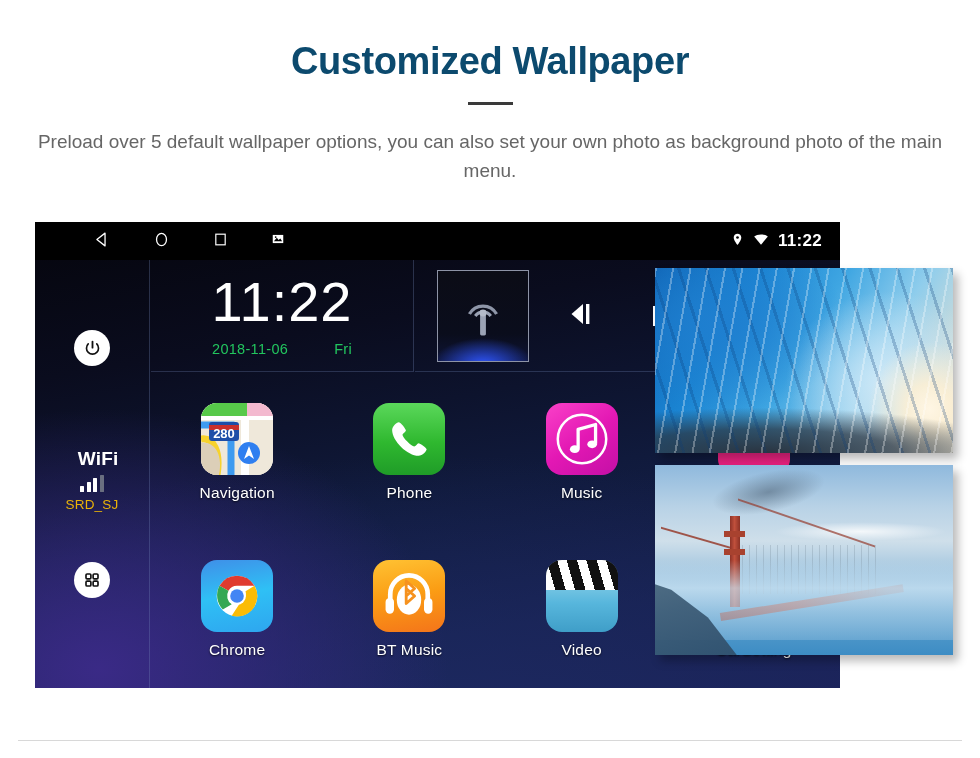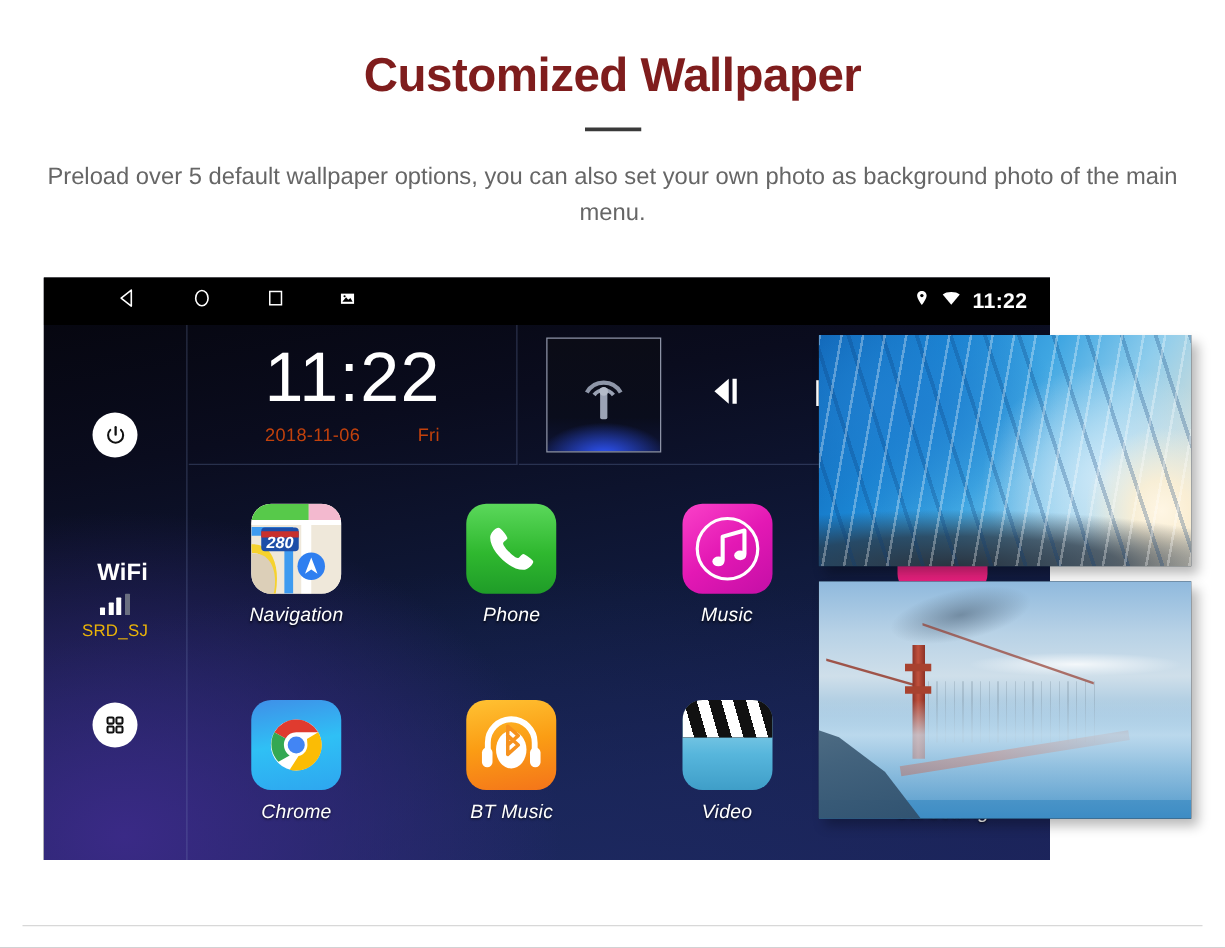--- a/index.html
+++ b/index.html
@@ -7,21 +7,21 @@
     width: 980px; height: 758px;
     background: #ffffff;
     font-family: "Liberation Sans", sans-serif;
     overflow: hidden;
   }
   .page { position: relative; width: 980px; height: 758px; background:#fff; }
 
   
   .hdr { position:absolute; left:0; top:0; width:980px; }
   .hdr-title {
-    text-align:center; font-size:38px; font-weight:bold; color:#7f1d1d;
+    text-align:center; font-size:38px; font-weight:bold; color:#0c4a6e;
     letter-spacing:-0.4px; line-height:1; padding-top:42px;
     font-family:"Liberation Sans", sans-serif;
   }
   .hdr-rule { width:45px; height:3px; background:#3a3a3a; margin:22px auto 0; }
   .hdr-sub {
     width:920px; margin:22px auto 0; text-align:center;
     font-size:19px; color:#666; line-height:1.55; font-weight:400;
   }
 
   
@@ -68,21 +68,21 @@
 
   
   .clockwrap {
     position:absolute; left:116px; top:38px; width:263px; height:112px;
     border-right:1px solid rgba(120,140,190,.30);
     border-bottom:1px solid rgba(120,140,190,.28);
     display:flex; flex-direction:column; align-items:center; justify-content:center;
   }
   .clock-time { color:#fff; font-size:56px; font-weight:300; line-height:1; letter-spacing:1px; }
   .clock-meta { display:flex; gap:46px; margin-top:11px; }
-  .clock-meta span { color:#c2410c; font-size:14.5px; letter-spacing:0.3px; }
+  .clock-meta span { color:#22c55e; font-size:14.5px; letter-spacing:0.3px; }
 
   
   .mediawrap {
     position:absolute; left:380px; top:38px; width:425px; height:112px;
     border-bottom:1px solid rgba(120,140,190,.28);
     display:flex; align-items:center;
   }
   .radio-tile {
     width:92px; height:92px; margin-left:22px; flex:none;
     border:1px solid #8d93a6;
@@ -92,21 +92,21 @@
     display:flex; align-items:center; justify-content:center;
   }
   .media-ctrls { display:flex; align-items:center; gap:52px; margin-left:40px; }
   .media-b { color:#fff; font-size:30px; font-weight:bold; font-family:"Liberation Sans",sans-serif; }
 
   
   .apps {
     position:absolute; left:116px; top:152px; width:689px; height:314px;
     display:grid; grid-template-columns:repeat(4,1fr); grid-template-rows:repeat(2,1fr);
   }
-  .app { display:flex; flex-direction:column; align-items:center; justify-content:center;font-style:italic; }
+  .app { display:flex; flex-direction:column; align-items:center; justify-content:center; }
   .app-ico { width:72px; height:72px; border-radius:16px; overflow:hidden; position:relative; }
   .app-lbl {
     color:#fff; font-size:15.5px; margin-top:9px; letter-spacing:0.2px;
     text-shadow:0 1px 2px rgba(0,0,0,.75);
   }
 
   
   .ico-nav { background:#efe9dd; }
   .ico-phone { background:linear-gradient(180deg,#5bd85b 0%,#2fb82f 55%,#1f9c28 100%); display:flex; align-items:center; justify-content:center; }
   .ico-music { background:linear-gradient(145deg,#fa41c8 0%,#e318b4 50%,#c40fa6 100%); display:flex; align-items:center; justify-content:center; }

